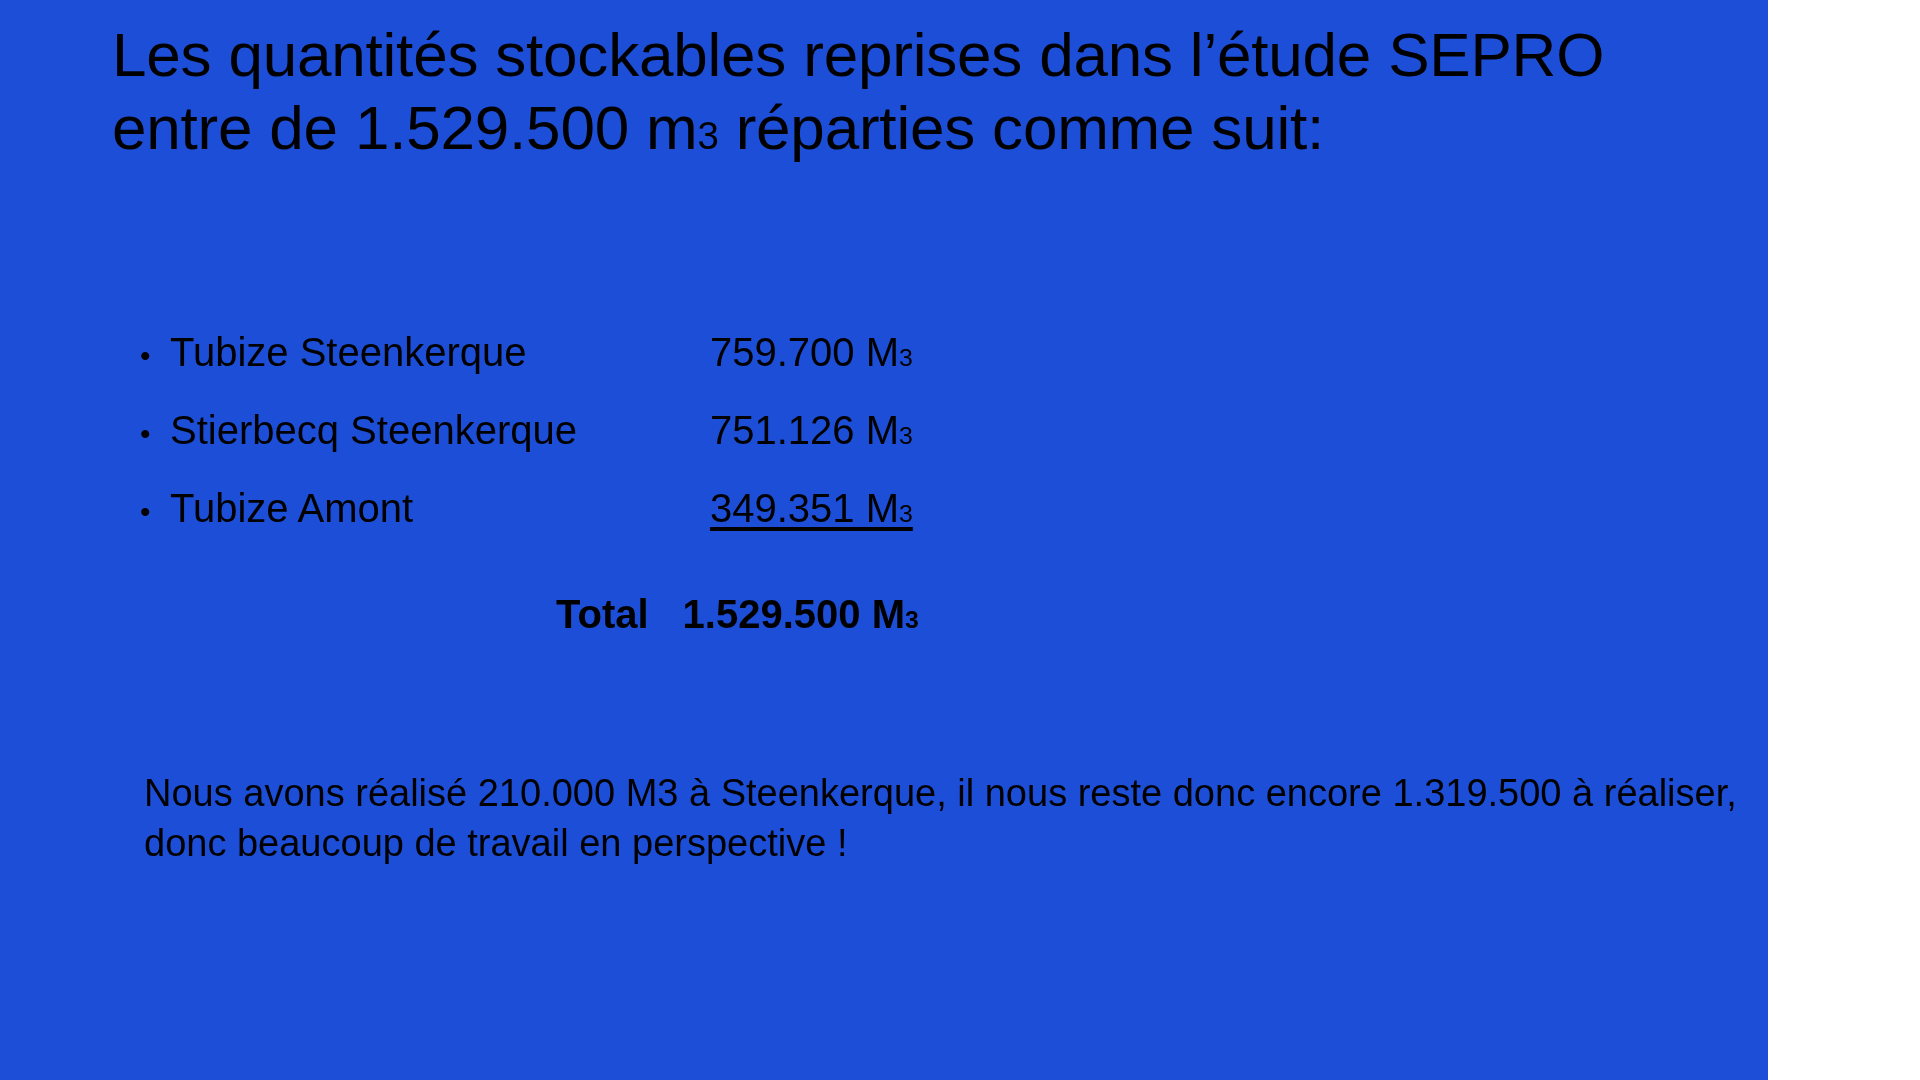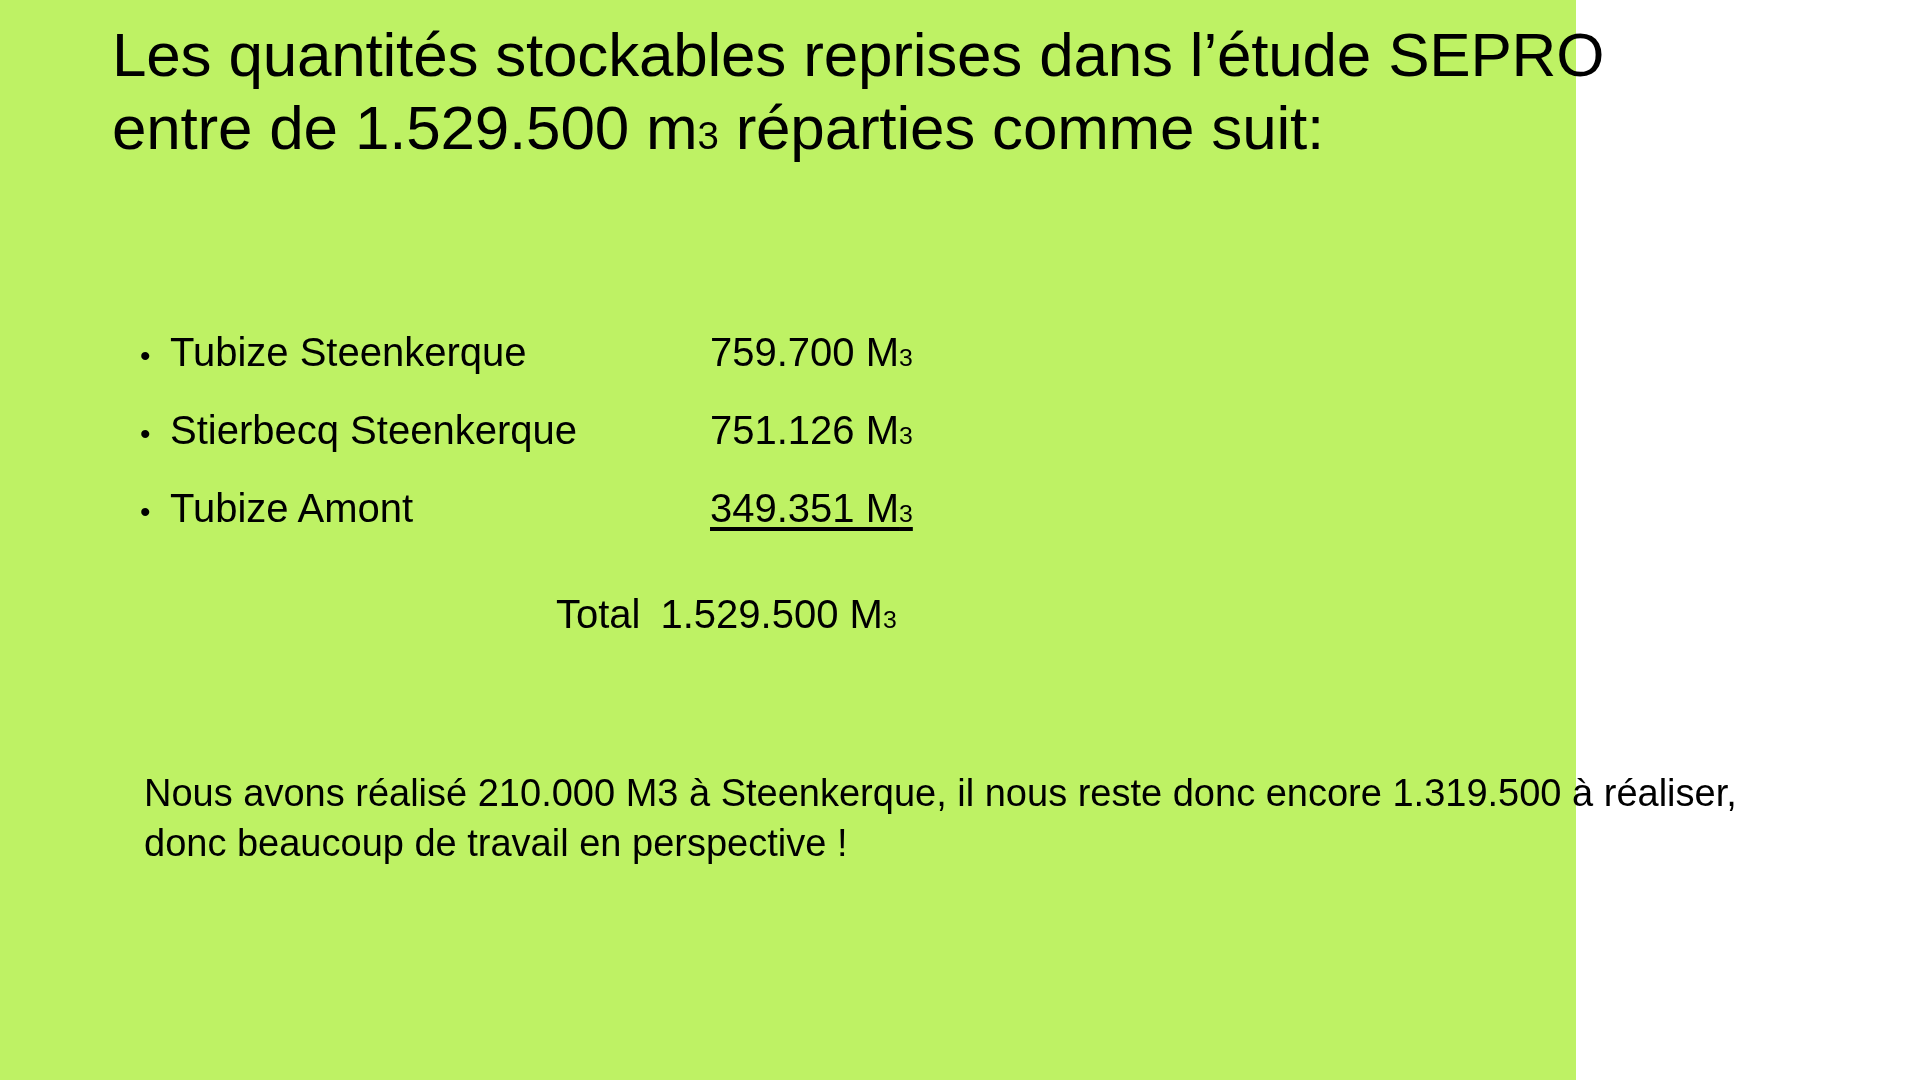--- a/index.html
+++ b/index.html
@@ -8,24 +8,24 @@
     width: 1920px;
     height: 1080px;
     background: #ffffff;
     font-family: "Liberation Sans", sans-serif;
     color: #000000;
     overflow: hidden;
   }
 
   .slide {
     position: relative;
-    width: 1576px;
+    width: 1768px;
     height: 1080px;
     box-sizing: border-box;
-    background: #bef264;
+    background: #1d4ed8;
   }
 
   .title {
     position: absolute;
     left: 112px;
     top: 18px;
     width: 1740px;
     font-size: 62px;
     line-height: 1.18;
     font-weight: 400;
@@ -75,21 +75,22 @@
     text-underline-offset: 5px;
   }
 
   .total-row {
     position: absolute;
     left: 556px;
     top: 592px;
     font-size: 40px;
     display: flex;
     align-items: baseline;
-    gap: 20px;
+    gap: 34px;
+    font-weight: bold;
   }
 
   .paragraphs {
     position: absolute;
     left: 144px;
     top: 730px;
     width: 1680px;
   }
 
   .para {

